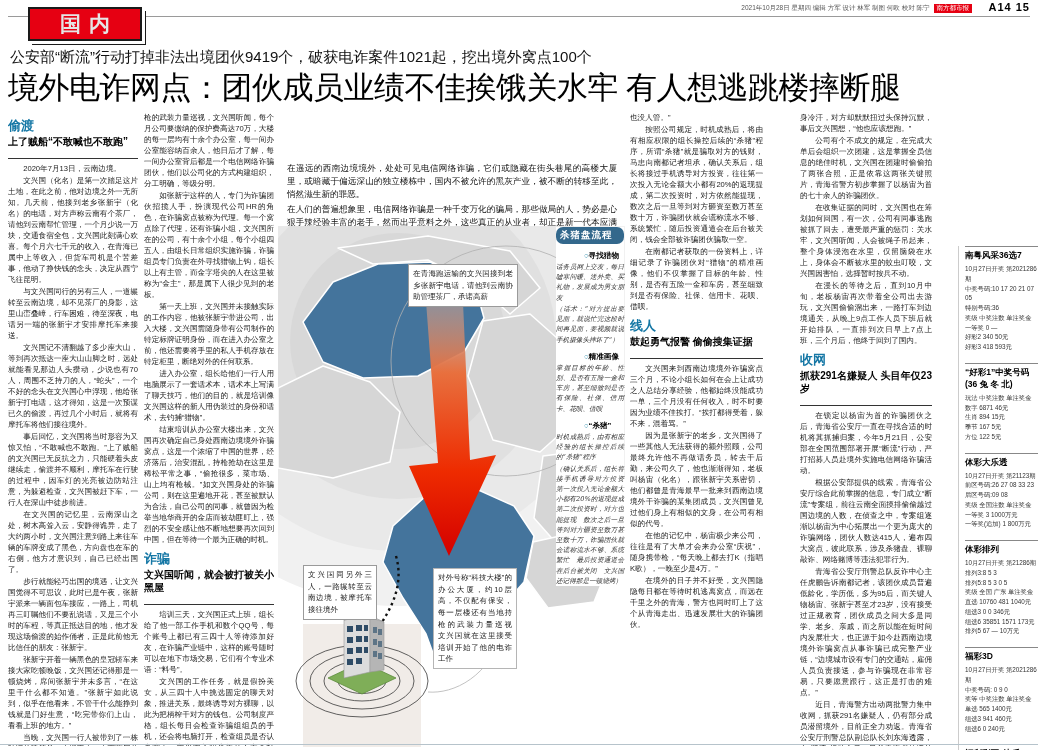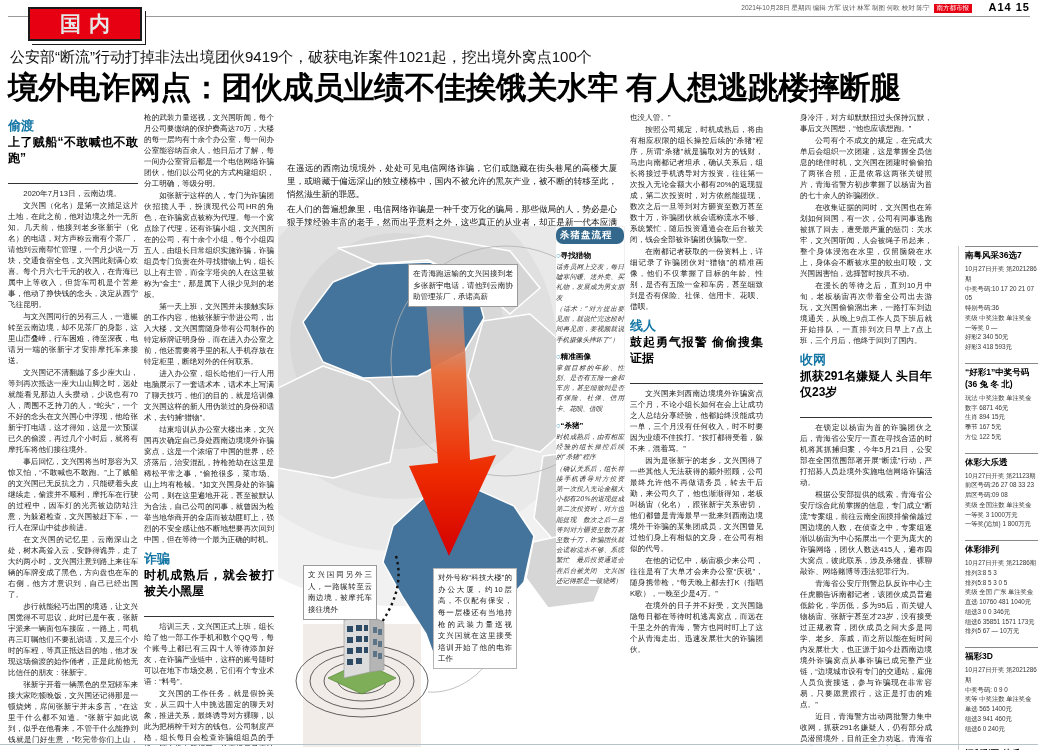--- a/index.html
+++ b/index.html
@@ -7,48 +7,48 @@
         font-family:"Liberation Sans",sans-serif;color:#1a1a1a;overflow:hidden;}
   
   .dateline{position:absolute;top:4px;right:66px;font-size:6.5px;color:#555;white-space:nowrap;}
   .badge{display:inline-block;background:#e60012;color:#fff;padding:0 3px;margin-left:4px;font-size:6.5px;}
   .pageno{position:absolute;top:1px;right:8px;font-size:11px;font-weight:bold;color:#000;letter-spacing:1px;}
   .top-rule{position:absolute;top:16px;left:8px;right:8px;border-top:1px solid #9a9a9a;}
   .section-box{position:absolute;top:7px;left:28px;width:102px;height:30px;background:#e60012;
         border:2px solid #1a1a1a;box-shadow:3px 3px 0 #ffffff,4px 4px 0 #1a1a1a;
         color:#e5e5e5;font-size:21px;font-weight:bold;display:flex;align-items:center;justify-content:center;letter-spacing:8px;padding-left:8px;}
   .kicker{position:absolute;top:48px;left:10px;font-size:15px;color:#111;white-space:nowrap;}
-  .headline{position:absolute;top:67px;left:8px;font-size:31px;font-weight:bold;color:#000;white-space:nowrap;letter-spacing:-0.5px;}
+  .headline{position:absolute;top:67px;left:8px;font-size:31px;font-weight:normal;color:#000;white-space:nowrap;letter-spacing:-0.5px;}
   
   .col{position:absolute;top:112px;height:634px;overflow:hidden;font-size:7.6px;line-height:1.45;
        text-align:justify;color:#222;}
   #col1{left:8px;width:130px;}
   #col2{left:144px;width:130px;}
   #col5{left:630px;width:133px;}
   #col6{left:800px;width:132px;}
   .para{margin:0 0 1px 0;text-indent:2em;}
   .para.cont{text-indent:0;}
   .sec{margin:7px 0 4px 0;}
   .sec-title{color:#1577a5;font-size:13px;font-weight:bold;line-height:1.1;margin-bottom:2px;}
-  .sec-sub{font-size:12px;font-weight:bold;color:#000;padding-bottom:17px;border-bottom:1px solid #333;line-height:1.3;}
+  .sec-sub{font-size:10px;font-weight:bold;color:#000;padding-bottom:10px;border-bottom:1px solid #333;line-height:1.3;}
   
   #lede{position:absolute;left:287px;top:114px;width:330px;font-size:8.6px;line-height:1.5;color:#111;text-align:justify;margin-top:48px;}
   #lede p{margin:0 0 2px 0;text-indent:0;}
   
   #infographic{position:absolute;left:278px;top:226px;width:347px;height:521px;}
   .callout{position:absolute;background:#fff;border:1px solid #9a9a9a;padding:3px 4px;
            font-size:7.5px;line-height:1.55;color:#222;text-align:justify;}
   #callout-qinghai{left:408px;top:264px;width:100px;}
   #callout-border{left:303px;top:565px;width:64px;}
   #callout-building{left:433px;top:568px;width:74px;border-color:#b5b5b5;}
   
   #panel{position:absolute;left:556px;top:227px;width:68px;background:#fff;}
   .panel-h{background:#33688c;color:#fff;font-size:9.5px;font-weight:bold;padding:2px 4px;letter-spacing:1px;border-radius:7px;}
   .panel-item{margin-top:7px;}
-  .pi-t{font-size:7.6px;font-weight:bold;color:#000;}
+  .pi-t{font-size:7.6px;font-weight:bold;color:#000;padding-left:28px;}
   .pi-t .dot{color:#2a8aab;font-weight:normal;}
   .pi-x{font-family:"DejaVu Serif",serif;font-style:italic;font-size:6.6px;line-height:1.55;color:#333;text-align:justify;margin-top:1px;}
   
   #sidebar{position:absolute;left:958px;top:246px;width:76px;border-left:1px solid #ccc;padding-left:6px;}
   .sb-block{margin-bottom:11px;}
   .sb-t{font-size:8.5px;font-weight:bold;color:#000;margin-bottom:2px;border-top:1px solid #888;padding-top:3px;}
   .sb-line{font-size:6.3px;line-height:1.55;color:#333;white-space:normal;}
   .bottom-rule{position:absolute;left:0;right:0;top:744px;border-top:1px solid #b6c3cb;}
 </style>
 </head>
@@ -82,21 +82,21 @@
       <p class="para">当晚，文兴国一行人被带到了一栋破旧的建筑前，小楼不大，上下两层共有十八个房间，每个房间能住七八个人，这是日后文兴国的宿舍，而在这栋建筑的不远处，有一座对外号称“科技大楼”的办公大厦，约10层高，张新宇告诉他们，这是未来的办公地。</p>
     </div>
   <div id="col2" class="col">
       <p class="para cont">枪的武装力量巡视，文兴国听闻，每个月公司要缴纳的保护费高达70万，大楼的每一层均有十余个办公室，每一间办公室能容纳百余人，他日后才了解，每一间办公室背后都是一个电信网络诈骗团伙，他们以公司化的方式构建组织，分工明确，等级分明。</p>
       <p class="para">如张新宇这样的人，专门为诈骗团伙招揽人手，扮演现代公司HR的角色，在诈骗窝点被称为代理。每一个窝点除了代理，还有诈骗小组，文兴国所在的公司，有十余个小组，每个小组四五人，由组长日常组织实施诈骗，诈骗组员专门负责在外寻找猎物上钩，组长以上有主管，而金字塔尖的人在这里被称为“金主”，那是属下人很少见到的老板。</p>
       <p class="para">第一天上班，文兴国并未接触实际的工作内容，他被张新宇带进公司，出入大楼，文兴国需随身带有公司制作的特定标牌证明身份，而在进入办公室之前，他还需要将手里的私人手机存放在特定柜里，断绝对外的任何联系。</p>
       <p class="para">进入办公室，组长给他们一行人用电脑展示了一套话术本，话术本上写满了聊天技巧，他们的目的，就是培训像文兴国这样的新人用伪装过的身份和话术，去钓捕“猎物”。</p>
       <p class="para">结束培训从办公室大楼出来，文兴国再次确定自己身处西南边境境外诈骗窝点，这是一个浓缩了中国的世界，经济落后，治安混乱，持枪抢劫在这里是稀松平常之事，“偷抢很多，菜市场、山上均有枪械。”如文兴国身处的诈骗公司，则在这里遍地开花，甚至被默认为合法，自己公司的同事，就曾因为检举当地华商开的金店而被劫匪盯上，强烈的不安全感让他不断地想要再次回到中国，但在等待一个最为正确的时机。</p>
       <div class="sec">
         <div class="sec-title">诈骗</div>
-        <div class="sec-sub">时机成熟后，就会被打被关小黑屋</div>
+        <div class="sec-sub">文兴国听闻，就会被打被关小黑屋</div>
       </div>
       <p class="para">培训三天，文兴国正式上班，组长给了他一部工作手机和数个QQ号，每个账号上都已有三四十人等待添加好友，在诈骗产业链中，这样的账号随时可以在地下市场交易，它们有个专业术语：“料号”。</p>
       <p class="para">文兴国的工作任务，就是假扮美女，从三四十人中挑选固定的聊天对象，推进关系，最终诱导对方裸聊，以此为把柄榨干对方的钱包。公司制度严格，组长每日会检查诈骗组组员的手机，还会将电脑打开，检查组员是否认真聊天，文兴国入职半年又不太会打字，一直进展不顺，然而公司里有明确的绩效考核，一块大黑板上每天都会记录每个人的业绩产出，“有人三四个月不开一单，有人每天都有业绩，有时候一个晚上就可以挣一百多万，奖励是10%到15%的提成，直接给现金，老板还会带着去KTV玩。”</p>
     </div>
   <div id="lede">
       <p class="lede-para">在遥远的西南边境境外，处处可见电信网络诈骗，它们或隐藏在街头巷尾的高楼大厦里，或暗藏于偏远深山的独立楼栋中，国内不被允许的黑灰产业，被不断的转移至此，悄然滋生新的罪恶。</p>
       <p class="lede-para">在人们的普遍想象里，电信网络诈骗是一种千变万化的骗局，那些做局的人，势必是心狠手辣经验丰富的老手，然而出乎意料之外，这些真正的从业者，却正是新一代本应满载希望的年轻人。</p>
       <p class="lede-para">今年5月，公安部组织“断流”行动，将枪口对准那些国内各地远赴境外从事诈骗的人，10月26日，公安部新闻发布会披露，截至目前，全国公安机关打掉非法出境团伙9419个，破获电诈案件1021起，挖出境外窝点100个。其中，青海公安侦破的一起案件令人触目惊心。</p>
     </div>
   <div id="col5" class="col">

